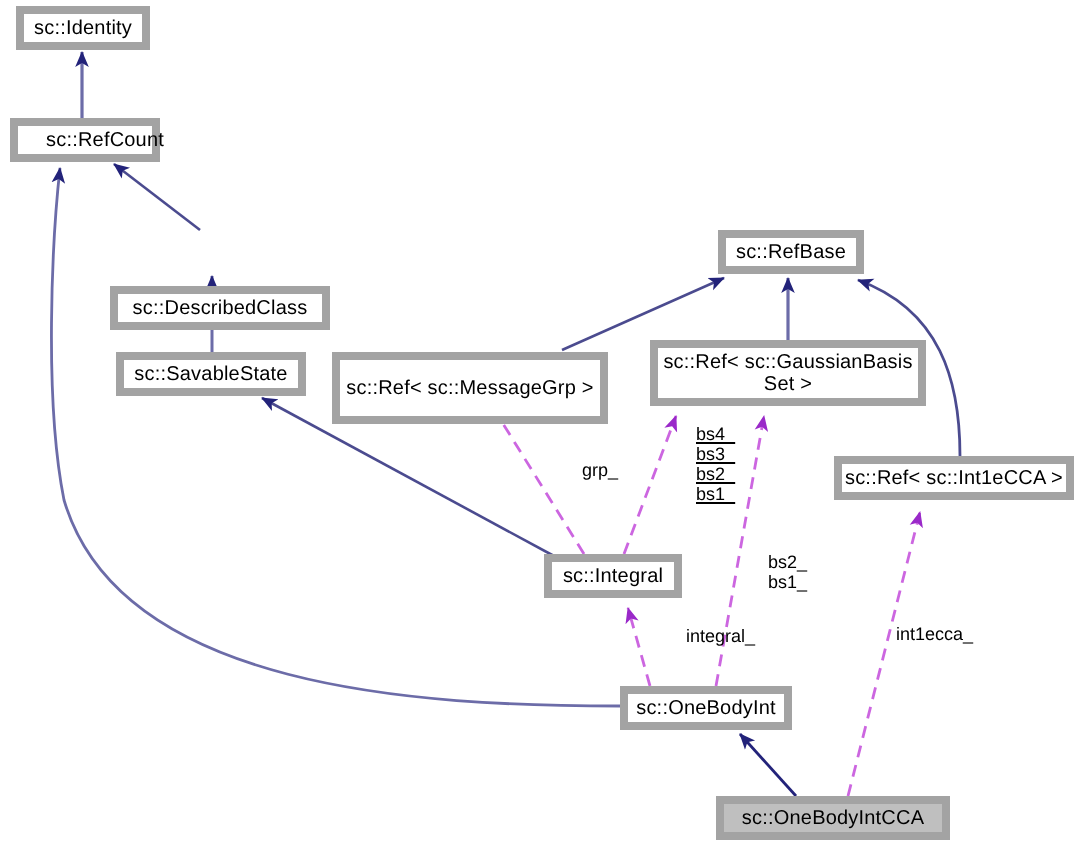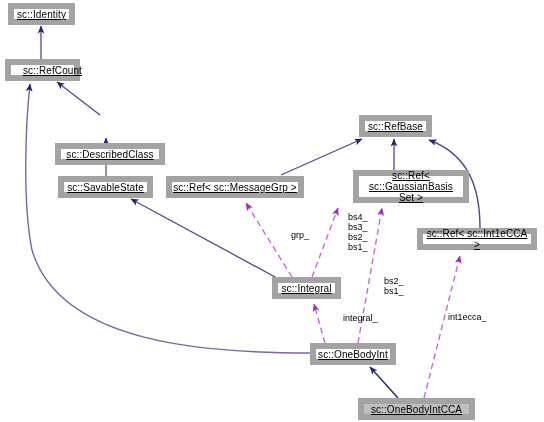--- a/index.html
+++ b/index.html
@@ -18,33 +18,32 @@
   #edges {
     position: absolute;
     left: 0;
     top: 0;
     width: 544px;
     height: 422px;
   }
   .node {
     position: absolute;
     box-sizing: border-box;
-    border: 6px solid #a3a3a3;
+    border: 4px solid #a3a3a3;
     background: #ffffff;
     color: #000000;
     font-size: 10px;
     line-height: 11px;
     text-align: center;
     display: flex;
     align-items: center;
     justify-content: center;
     white-space: pre-line;
     letter-spacing: 0.1px;
     z-index: 5;
-    text-decoration: underline;
   }
   .node.highlight {
     background: #bfbfbf;
   }
   .edge-label {
     position: absolute;
     font-size: 9px;
     line-height: 10px;
     color: #000000;
     white-space: pre-line;
@@ -100,33 +99,33 @@
 
       <path d="M424,398 L460,256" stroke="#cc66e0" stroke-width="1.4" fill="none" stroke-dasharray="6,4" marker-end="url(#arrow-usage)"></path>
     </g>
   </svg>
 
   <div id="nodes">
       <div class="node" style="left: 8px; top: 3px; width: 67px; height: 22px;">sc::Identity</div>
       <div class="node" style="left: 5px; top: 59px; width: 75px; height: 22px; padding-left: 20px;">sc::RefCount</div>
       <div class="node" style="left: 55px; top: 115px; width: 110px; height: 22px; margin-top: 28px;">sc::DescribedClass</div>
       <div class="node" style="left: 58px; top: 176px; width: 95px; height: 22px;">sc::SavableState</div>
-      <div class="node" style="left: 166px; top: 176px; width: 138px; height: 22px;">sc::Ref&lt; sc::MessageGrp &gt;</div>
+      <div class="node" style="left: 166px; top: 176px; width: 138px; height: 36px;">sc::Ref&lt; sc::MessageGrp &gt;</div>
       <div class="node" style="left: 359px; top: 115px; width: 73px; height: 22px;">sc::RefBase</div>
-      <div class="node" style="left: 325px; top: 170px; width: 116px; height: 33px; margin-left: 28px;">sc::Ref&lt; sc::GaussianBasis
+      <div class="node" style="left: 325px; top: 170px; width: 138px; height: 33px;">sc::Ref&lt; sc::GaussianBasis
 Set &gt;</div>
       <div class="node" style="left: 417px; top: 228px; width: 120px; height: 22px;">sc::Ref&lt; sc::Int1eCCA &gt;</div>
       <div class="node" style="left: 272px; top: 277px; width: 69px; height: 22px;">sc::Integral</div>
       <div class="node" style="left: 310px; top: 343px; width: 86px; height: 22px;">sc::OneBodyInt</div>
       <div class="node highlight" style="left: 358px; top: 398px; width: 117px; height: 22px;">sc::OneBodyIntCCA</div>
     </div>
 
   <div id="labels">
       <div class="edge-label" style="left: 259px; top: 230px; padding-left: 32px;">grp_</div>
-      <div class="edge-label" style="left: 348px; top: 212px;">bs4_
+      <div class="edge-label" style="left: 348px; top: 212px; text-decoration: underline;">bs4_
 bs3_
 bs2_
 bs1_</div>
       <div class="edge-label" style="left: 384px; top: 276px;">bs2_
 bs1_</div>
       <div class="edge-label" style="left: 343px; top: 313px;">integral_</div>
       <div class="edge-label" style="left: 448px; top: 312px;">int1ecca_</div>
     </div>
 
 </div>

